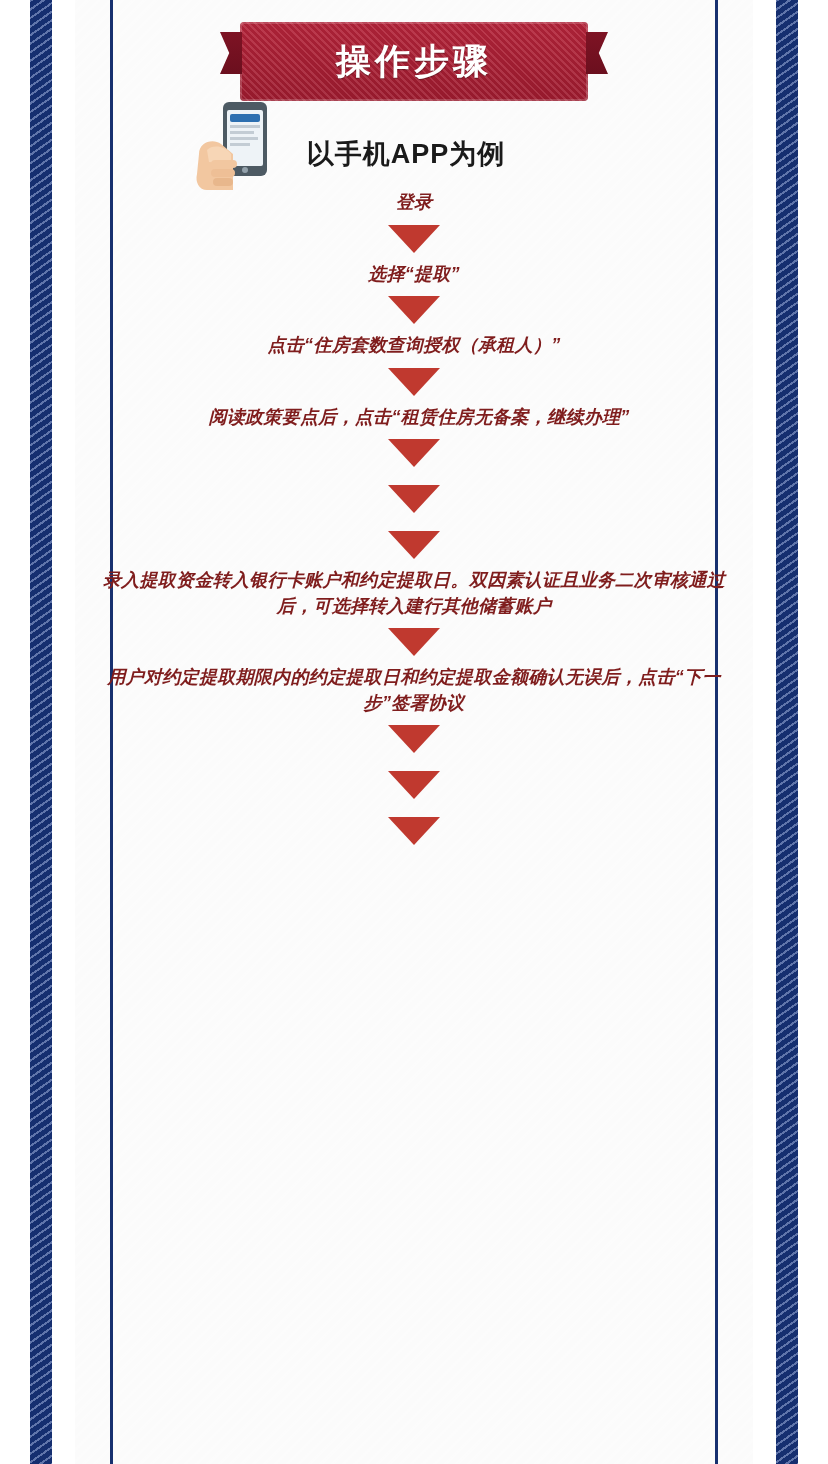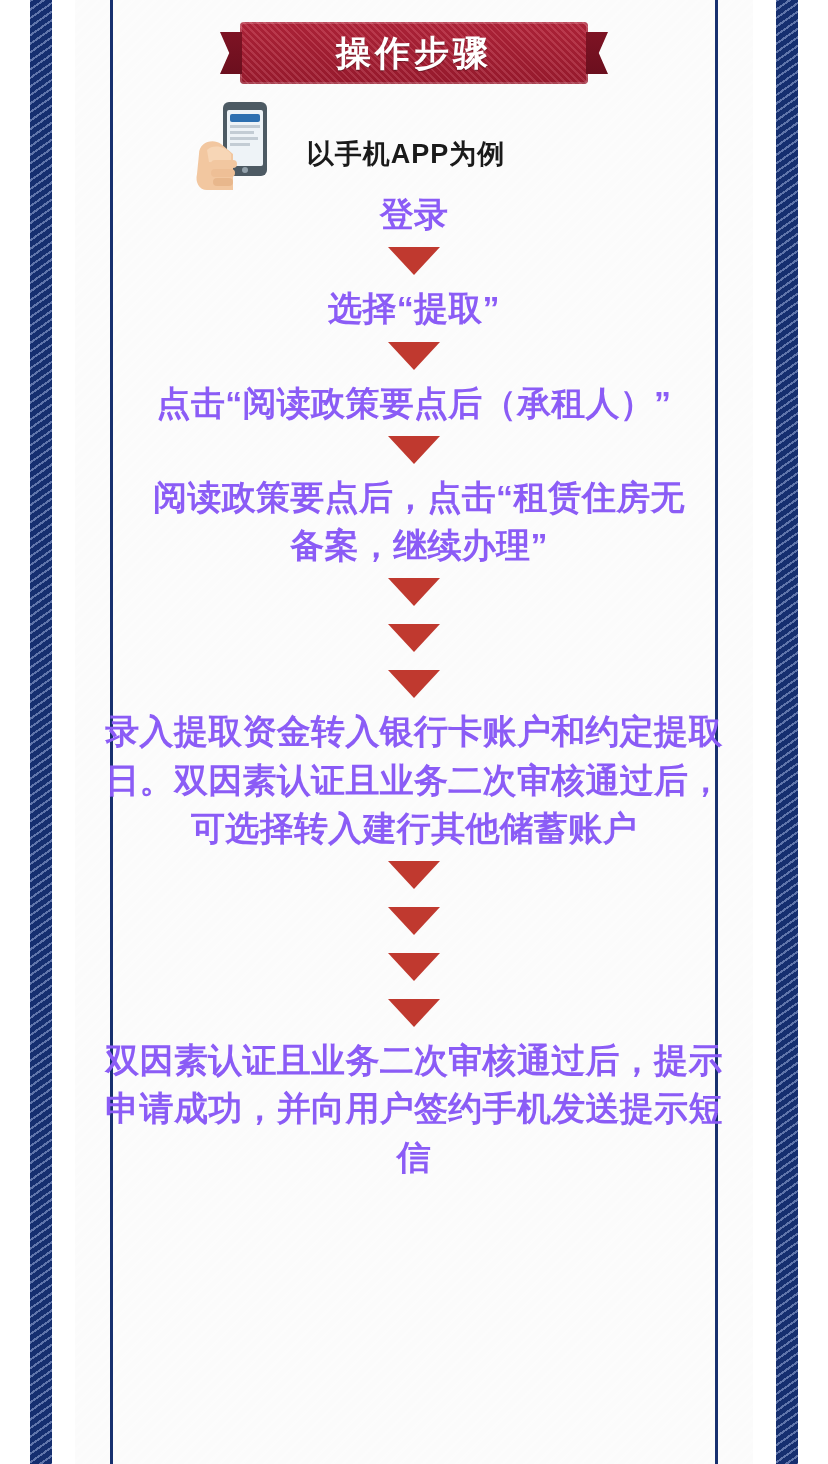--- a/index.html
+++ b/index.html
@@ -83,21 +83,21 @@
     width: 828px;
     display: flex;
     justify-content: center;
   }
   .banner {
     position: relative;
     display: flex;
     align-items: center;
     justify-content: center;
     width: 348px;
-    height: 62px;
+    height: 79px;
     background:
       repeating-linear-gradient(45deg,
         rgba(255,255,255,0.10) 0px,
         rgba(255,255,255,0.10) 2px,
         rgba(0,0,0,0.06) 2px,
         rgba(0,0,0,0.06) 5px),
       linear-gradient(180deg, #b5243a 0%, #9e1b2f 100%);
     border-radius: 4px 4px 4px 4px;
     box-shadow: inset 0 0 0 2px rgba(255,255,255,0.18);
   }
@@ -156,26 +156,27 @@
     position: absolute;
     left: 96px;
     top: 190px;
     width: 636px;
     display: flex;
     flex-direction: column;
     align-items: center;
   }
   .step {
     text-align: center;
-    font-size: 34px;
+    font-size: 18px;
     line-height: 1.42;
-    color: #8b5cf6;
+    color: #7f1d1d;
     font-weight: bold;
     letter-spacing: 0.3px;
     width: 100%;
+    font-style: italic;
   }
   .step.narrow { width: 560px; margin-left: 10px; }
   .arrow {
     width: 0;
     height: 0;
     border-left: 26px solid transparent;
     border-right: 26px solid transparent;
     border-top: 28px solid #c0392f;
     margin: 9px 0 9px 0;
   }
@@ -222,35 +223,35 @@
   </div>
 
   <div class="flow">
 
     <div class="step">登录</div>
     <div class="arrow"></div>
 
     <div class="step">选择“提取”</div>
     <div class="arrow"></div>
 
-    <div class="step">点击“阅读政策要点后（承租人）”</div>
+    <div class="step">点击“住房套数查询授权（承租人）”</div>
     <div class="arrow"></div>
 
     <div class="step narrow">阅读政策要点后，点击“租赁住房无备案，继续办理”</div>
     <div class="arrow"></div>
 
     <div class="arrow"></div>
 
     <div class="arrow"></div>
 
     <div class="step">录入提取资金转入银行卡账户和约定提取日。双因素认证且业务二次审核通过后，可选择转入建行其他储蓄账户</div>
     <div class="arrow"></div>
 
-    <div class="arrow"></div>
-
-    <div class="arrow"></div>
-
-    <div class="arrow"></div>
-
-    <div class="step">双因素认证且业务二次审核通过后，提示申请成功，并向用户签约手机发送提示短信</div>
+    <div class="step">用户对约定提取期限内的约定提取日和约定提取金额确认无误后，点击“下一步”签署协议</div>
+    <div class="arrow"></div>
+
+    <div class="arrow"></div>
+
+    <div class="arrow"></div>
+
 
   </div>
 </div>
 
 </body></html>

